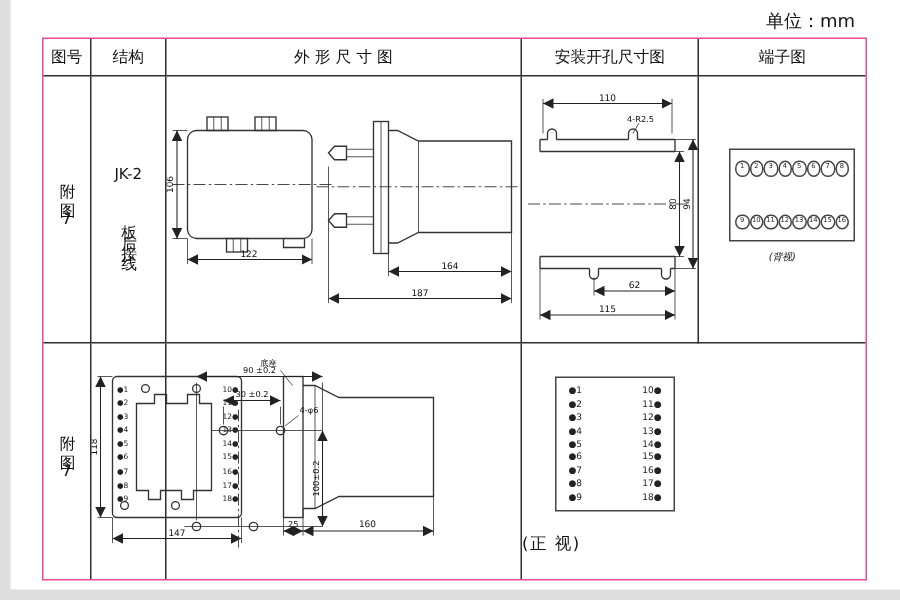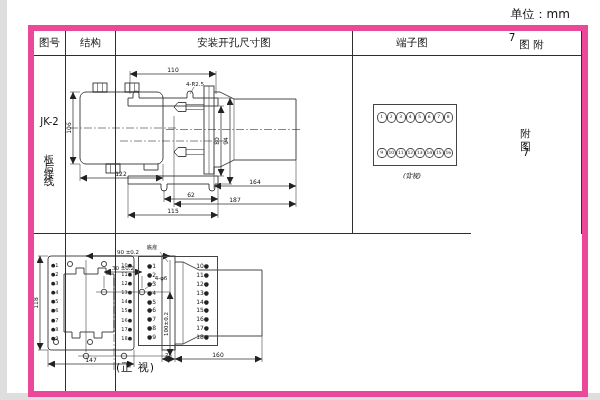--- a/index.html
+++ b/index.html
@@ -1,20 +1,20 @@
 <!DOCTYPE html>
 <html><head>
 <meta charset="utf-8">
 <style>
   html,body{margin:0;padding:0;}
   body{width:600px;height:400px;background:#ffffff;font-family:"DejaVu Sans",sans-serif;color:#111;overflow:hidden;position:relative;}
   .edge-left{position:absolute;left:0;top:0;width:7px;height:400px;background:#dedede;}
   .edge-bottom{position:absolute;left:0;top:393px;width:600px;height:7px;background:#dedede;}
   .unit{position:absolute;top:6px;right:30px;font-size:12px;color:#111;}
-  .tbl{position:absolute;left:28px;top:25px;display:grid;grid-template-columns:32px 50px 237px 118px 111px;grid-template-rows:25px 178px 157px;border:6px solid #ec4899;background:#fff;}
+  .tbl{position:absolute;left:28px;top:25px;display:grid;grid-template-columns:32px 50px 237px 118px 111px;grid-template-rows:25px 178px 157px;border:1px solid #ec4899;background:#fff;}
   .cell{position:relative;border-right:1px solid #2e2e2e;border-bottom:1px solid #2e2e2e;}
   .noR{border-right:none;}
   .noB{border-bottom:none;}
   .hd{display:flex;align-items:center;justify-content:center;font-size:10.5px;white-space:nowrap;}
   .figc{display:flex;align-items:center;justify-content:center;}
   .vtext{writing-mode:vertical-rl;text-orientation:upright;font-size:10.5px;}
   .fig{letter-spacing:13px;}
   .mount{letter-spacing:7px;}
   .structc{display:flex;flex-direction:column;align-items:center;justify-content:center;gap:19px;}
   .model{font-size:10px;}
@@ -53,20 +53,21 @@
 
 <div class="edge-left"></div>
 <div class="edge-bottom"></div>
 
 <div class="unit">单位：mm</div>
 
 <div class="tbl">
 
   <div class="cell hd">图号</div>
   <div class="cell hd">结构</div>
+  <div class="cell hd">外 形 尺 寸 图</div>
   <div class="cell hd">安装开孔尺寸图</div>
   <div class="cell hd noR">端子图</div>
 
   <div class="cell figc">
     <div class="vtext fig">附图7</div>
   </div>
 
   <div class="cell structc">
     <span class="model">JK-2</span>
     <span class="vtext mount">板后接线</span>

